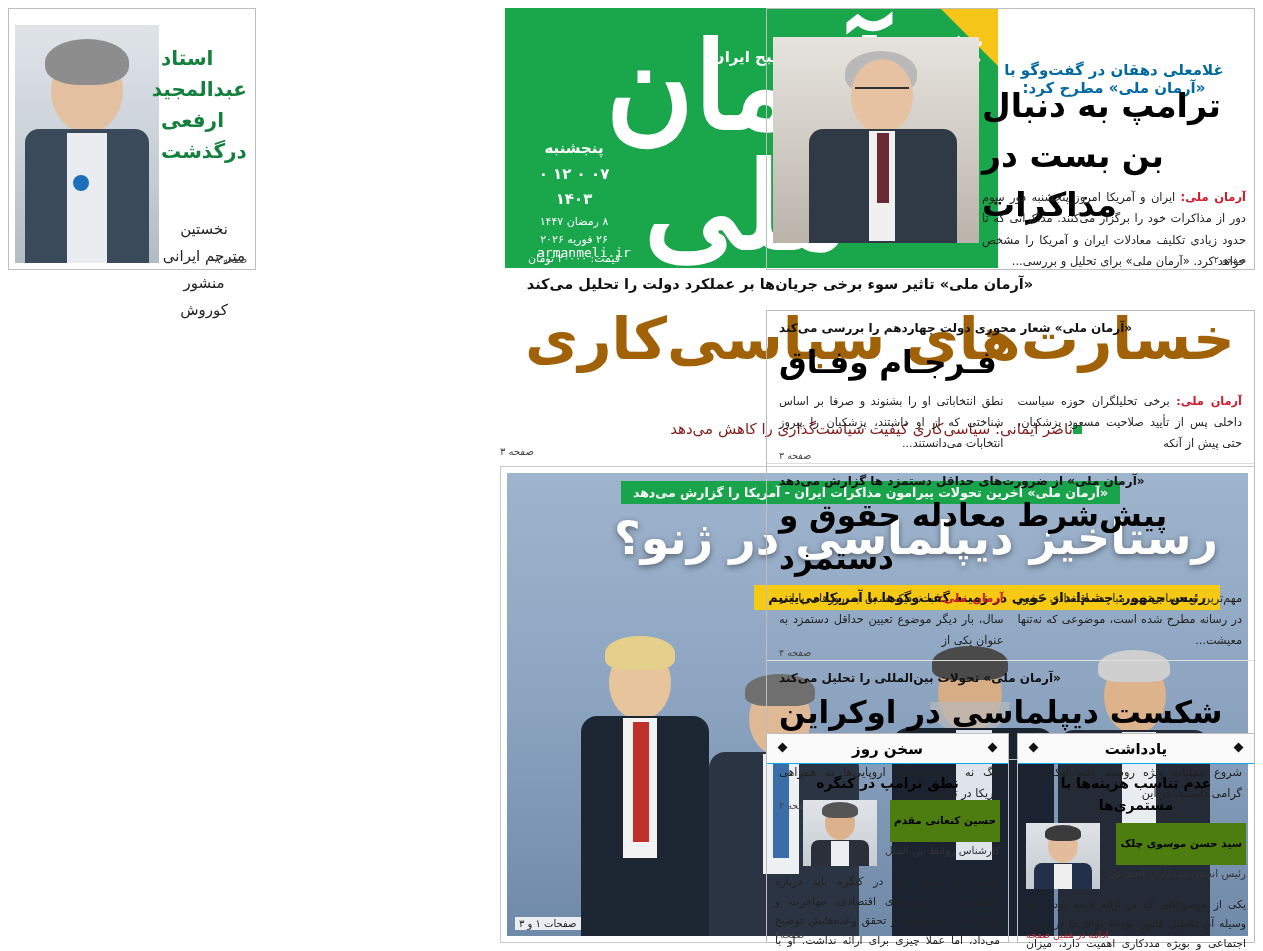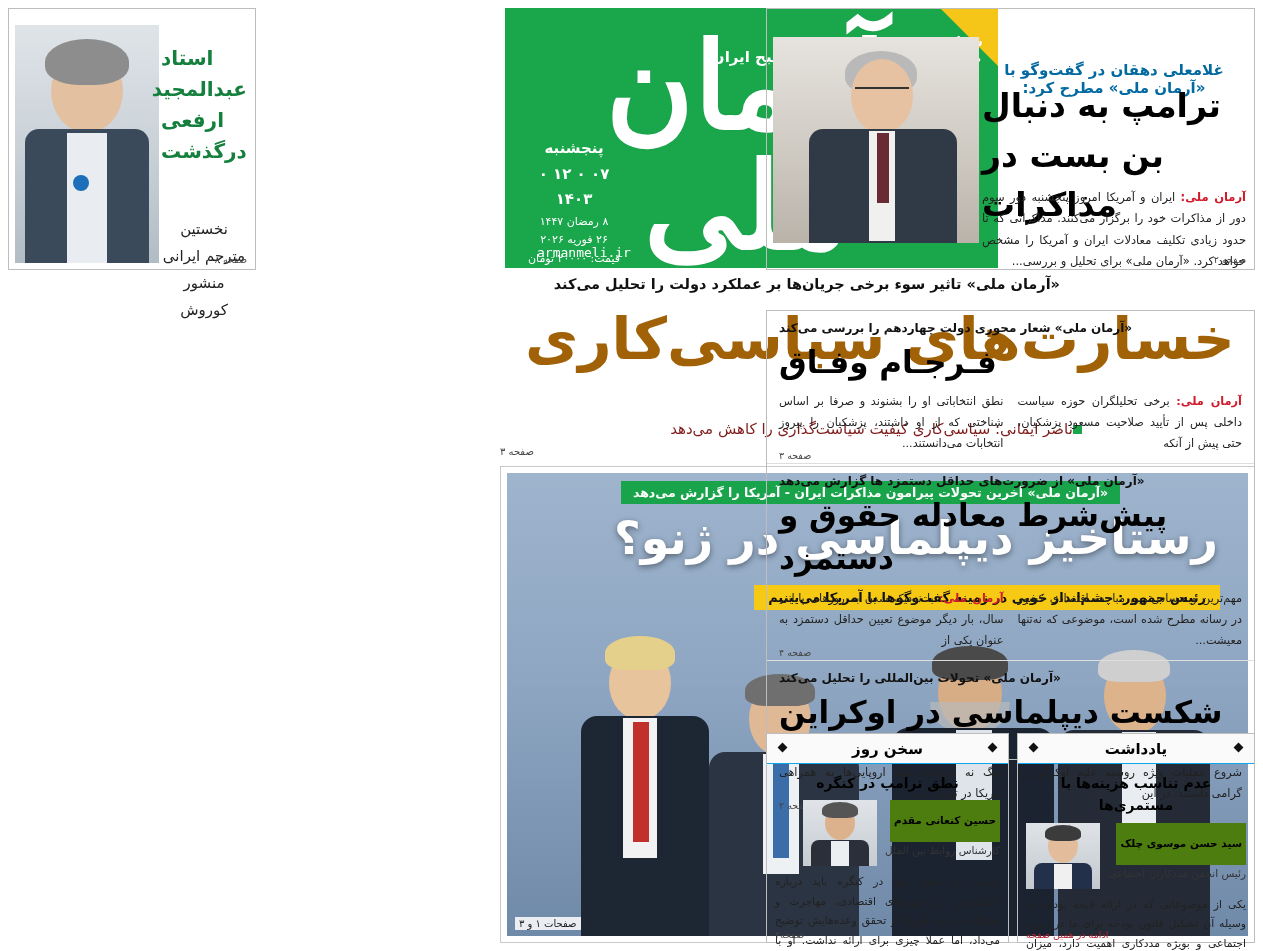--- a/index.html
+++ b/index.html
@@ -95,21 +95,21 @@
   .art-obit .sub {
     position: absolute; right: 8px; top: 182px; width: 86px;
     text-align: center; font-size: 15px; line-height: 1.8; color: #222; margin-top: 25px;
   }
   .art-obit .pg { position: absolute; right: 8px; bottom: 4px; font-size: 9.5px; color: #444; }
   .art-obit .pic { position: absolute; left: 6px; top: 16px; width: 144px; height: 238px; }
 
   
   .center-kicker {
     position: absolute; left: 500px; top: 276px; width: 560px;
-    text-align: right; font-size: 14.5px; font-weight: bold; color: #111;
+    text-align: center; font-size: 14.5px; font-weight: bold; color: #111;
   }
   .center-headline {
     position: absolute; left: 500px; top: 300px; width: 760px;
     text-align: center; font-size: 58px; font-weight: bold; color: #a16207;
     line-height: 1.35; letter-spacing: -1px;
   }
   .center-sub {
     position: absolute; left: 500px; top: 420px; width: 760px;
     text-align: center; font-size: 15px; color: #7f1d1d;
   }

